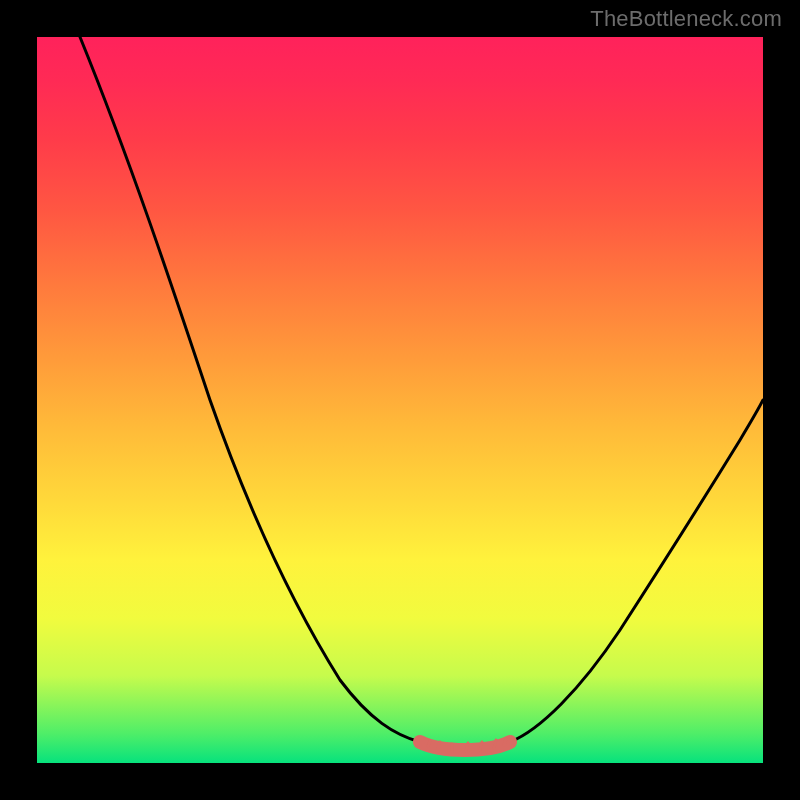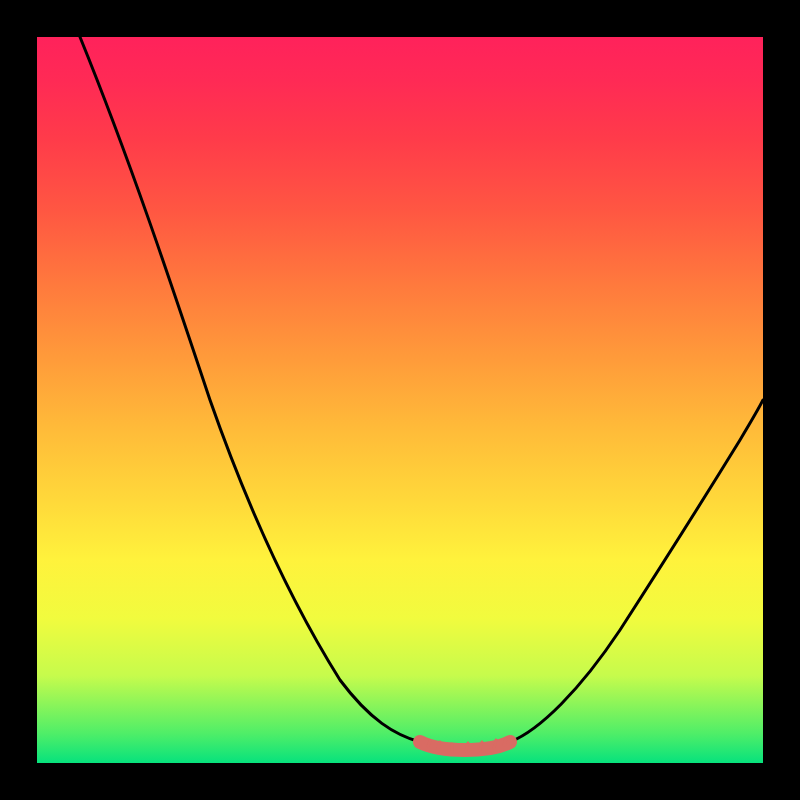--- a/index.html
+++ b/index.html
@@ -71,13 +71,14 @@
              C 660 568, 700 505, 740 440
              C 752 420, 758 410, 763 400" fill="none" stroke="#000" stroke-width="3" stroke-linecap="round"></path>
     <path d="M 420 742
              C 432 748, 445 750, 465 750
              C 485 750, 498 748, 510 742" fill="none" stroke="#d96b63" stroke-width="14" stroke-linecap="round" stroke-linejoin="round"></path>
     <path d="M 428 746 L 430 741 M 438 749 L 440 742 M 452 751 L 452 744
              M 466 751 L 468 743 M 480 750 L 482 742 M 494 748 L 496 740
              M 504 745 L 506 739" stroke="#d96b63" stroke-width="3" stroke-linecap="round"></path>
   </svg>
 
+  <div class="attribution">TheBottleneck.com</div>
 </div>
 
 </body></html>

